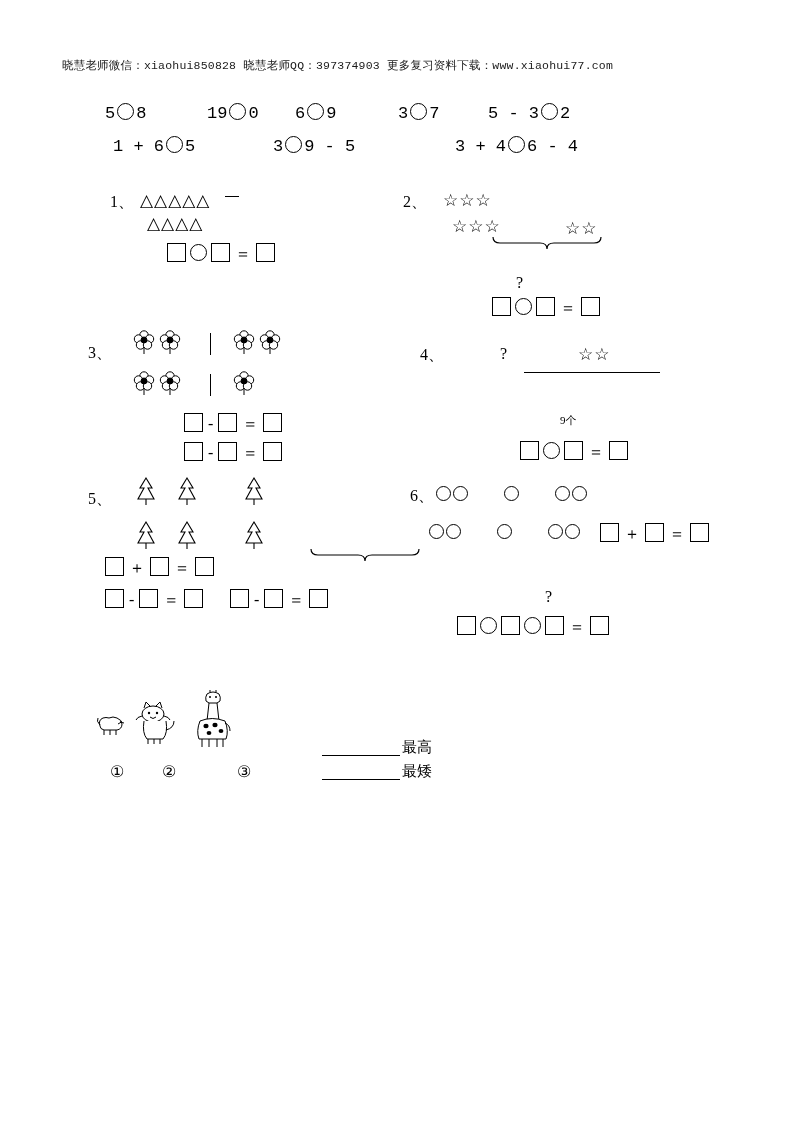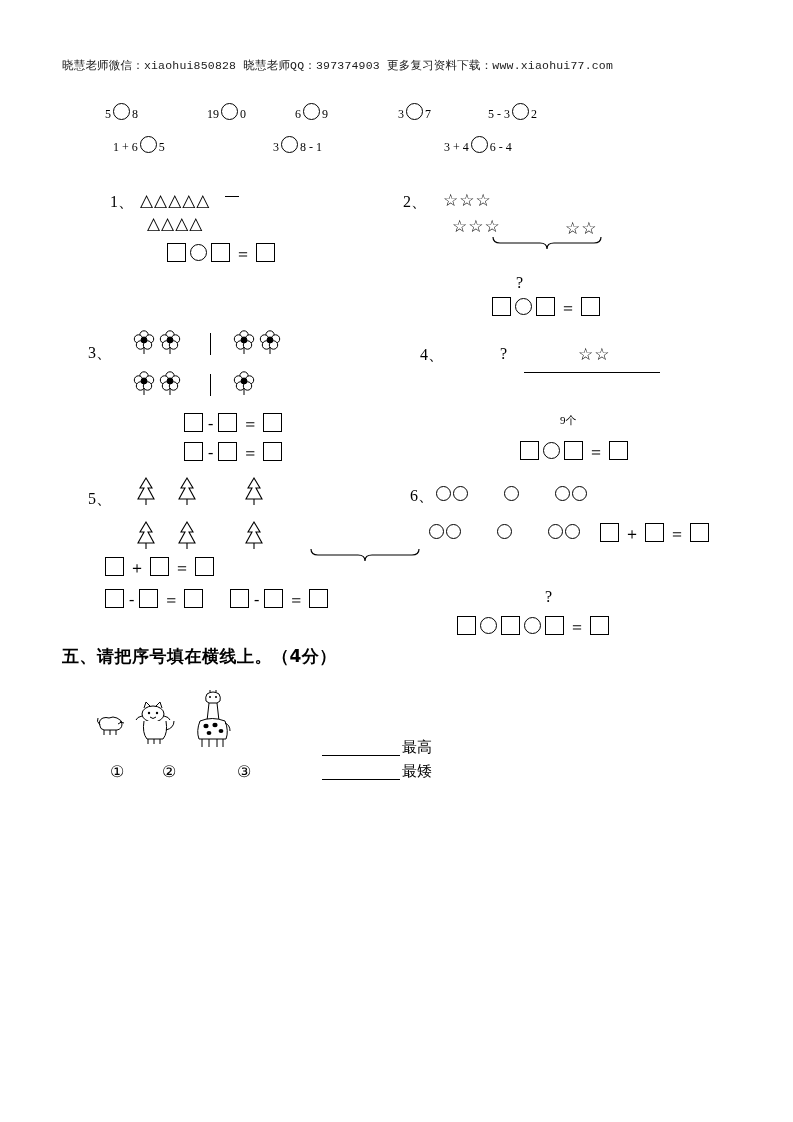--- a/index.html
+++ b/index.html
@@ -29,22 +29,22 @@
     letter-spacing: 0.2px;
     white-space: nowrap;
     color: #1a1a1a;
   }
   
   .abs {
     position: absolute;
     white-space: nowrap;
   }
   .cmp-row {
-    font-size: 12px;
-    font-family: Liberation Serif, serif;
+    font-size: 17px;
+    font-family: Liberation Mono, monospace;
   }
   
   .circ {
     display: inline-block;
     width: 15px;
     height: 15px;
     border: 1.3px solid #000;
     border-radius: 50%;
     vertical-align: -2px;
     margin: 0 2px;
@@ -131,23 +131,23 @@
     <span>3</span><span class="circ"></span><span>7</span>
   </div>
   <div class="abs cmp-row" style="top:103px; left:488px;">
     <span>5 - 3</span><span class="circ"></span><span>2</span>
   </div>
 
   <div class="abs cmp-row" style="top:136px; left:113px;">
     <span>1 + 6</span><span class="circ"></span><span>5</span>
   </div>
   <div class="abs cmp-row" style="top:136px; left:273px;">
-    <span>3</span><span class="circ"></span><span>8 - 1</span>
-  </div>
-  <div class="abs cmp-row" style="top:136px; left:444px;">
+    <span>3</span><span class="circ"></span><span>9 - 5</span>
+  </div>
+  <div class="abs cmp-row" style="top:136px; left:455px;">
     <span>3 + 4</span><span class="circ"></span><span>6 - 4</span>
   </div>
 
 
   <div class="qnum" style="top:192px; left:110px;">1、</div>
   <div class="shapes" style="top:190px; left:140px;">△△△△△</div>
   <div class="abs" style="top:196px; left:225px; width:14px; border-bottom:1.4px solid #000;"></div>
   <div class="shapes" style="top:213px; left:147px;">△△△△</div>
   <div class="eqline" style="top:243px; left:165px;">
     <span class="box"></span><span class="circ"></span><span class="box"></span><span style="margin:0 3px;">＝</span><span class="box"></span>
@@ -335,21 +335,20 @@
     <span class="box"></span><span style="margin:0 3px;">＋</span><span class="box"></span><span style="margin:0 3px;">＝</span><span class="box"></span>
   </div>
   <svg class="svg-abs" style="top:548px; left:310px;" width="110" height="14" viewBox="0 0 110 14">
     <path d="M1 1 Q1 7 8 7 L48 7 Q55 7 55 13 Q55 7 62 7 L102 7 Q109 7 109 1" fill="none" stroke="#000" stroke-width="1.2"></path>
   </svg>
   <div class="qmark" style="top:588px; left:545px;">?</div>
   <div class="eqline" style="top:616px; left:455px;">
     <span class="box"></span><span class="circ"></span><span class="box"></span><span class="circ"></span><span class="box"></span><span style="margin:0 3px;">＝</span><span class="box"></span>
   </div>
 
-  <div class="section-title" style="top:645px; left:62px;">五、请把序号填在横线上。（4分）</div>
 
   <svg class="svg-abs" style="top:688px; left:92px;" width="170" height="60" viewBox="0 0 170 60">
     <g stroke="#000" stroke-width="1" fill="none">
 
       <g transform="translate(4,24)">
         <path d="M4 14 q-2 -6 3 -8 q3 -1 6 0 q4 -2 8 0 q5 2 5 6 q0 5 -5 6 l-13 0 q-4 -1 -4 -4 z" fill="#fff"></path>
         <path d="M22 12 q3 -3 6 -1"></path>
         <circle cx="25" cy="10" r="0.9" fill="#000" stroke="none"></circle>
         <path d="M8 18 l0 5 M14 18 l0 5 M20 18 l0 5"></path>
         <path d="M4 13 q-4 -4 -2 -7"></path>

